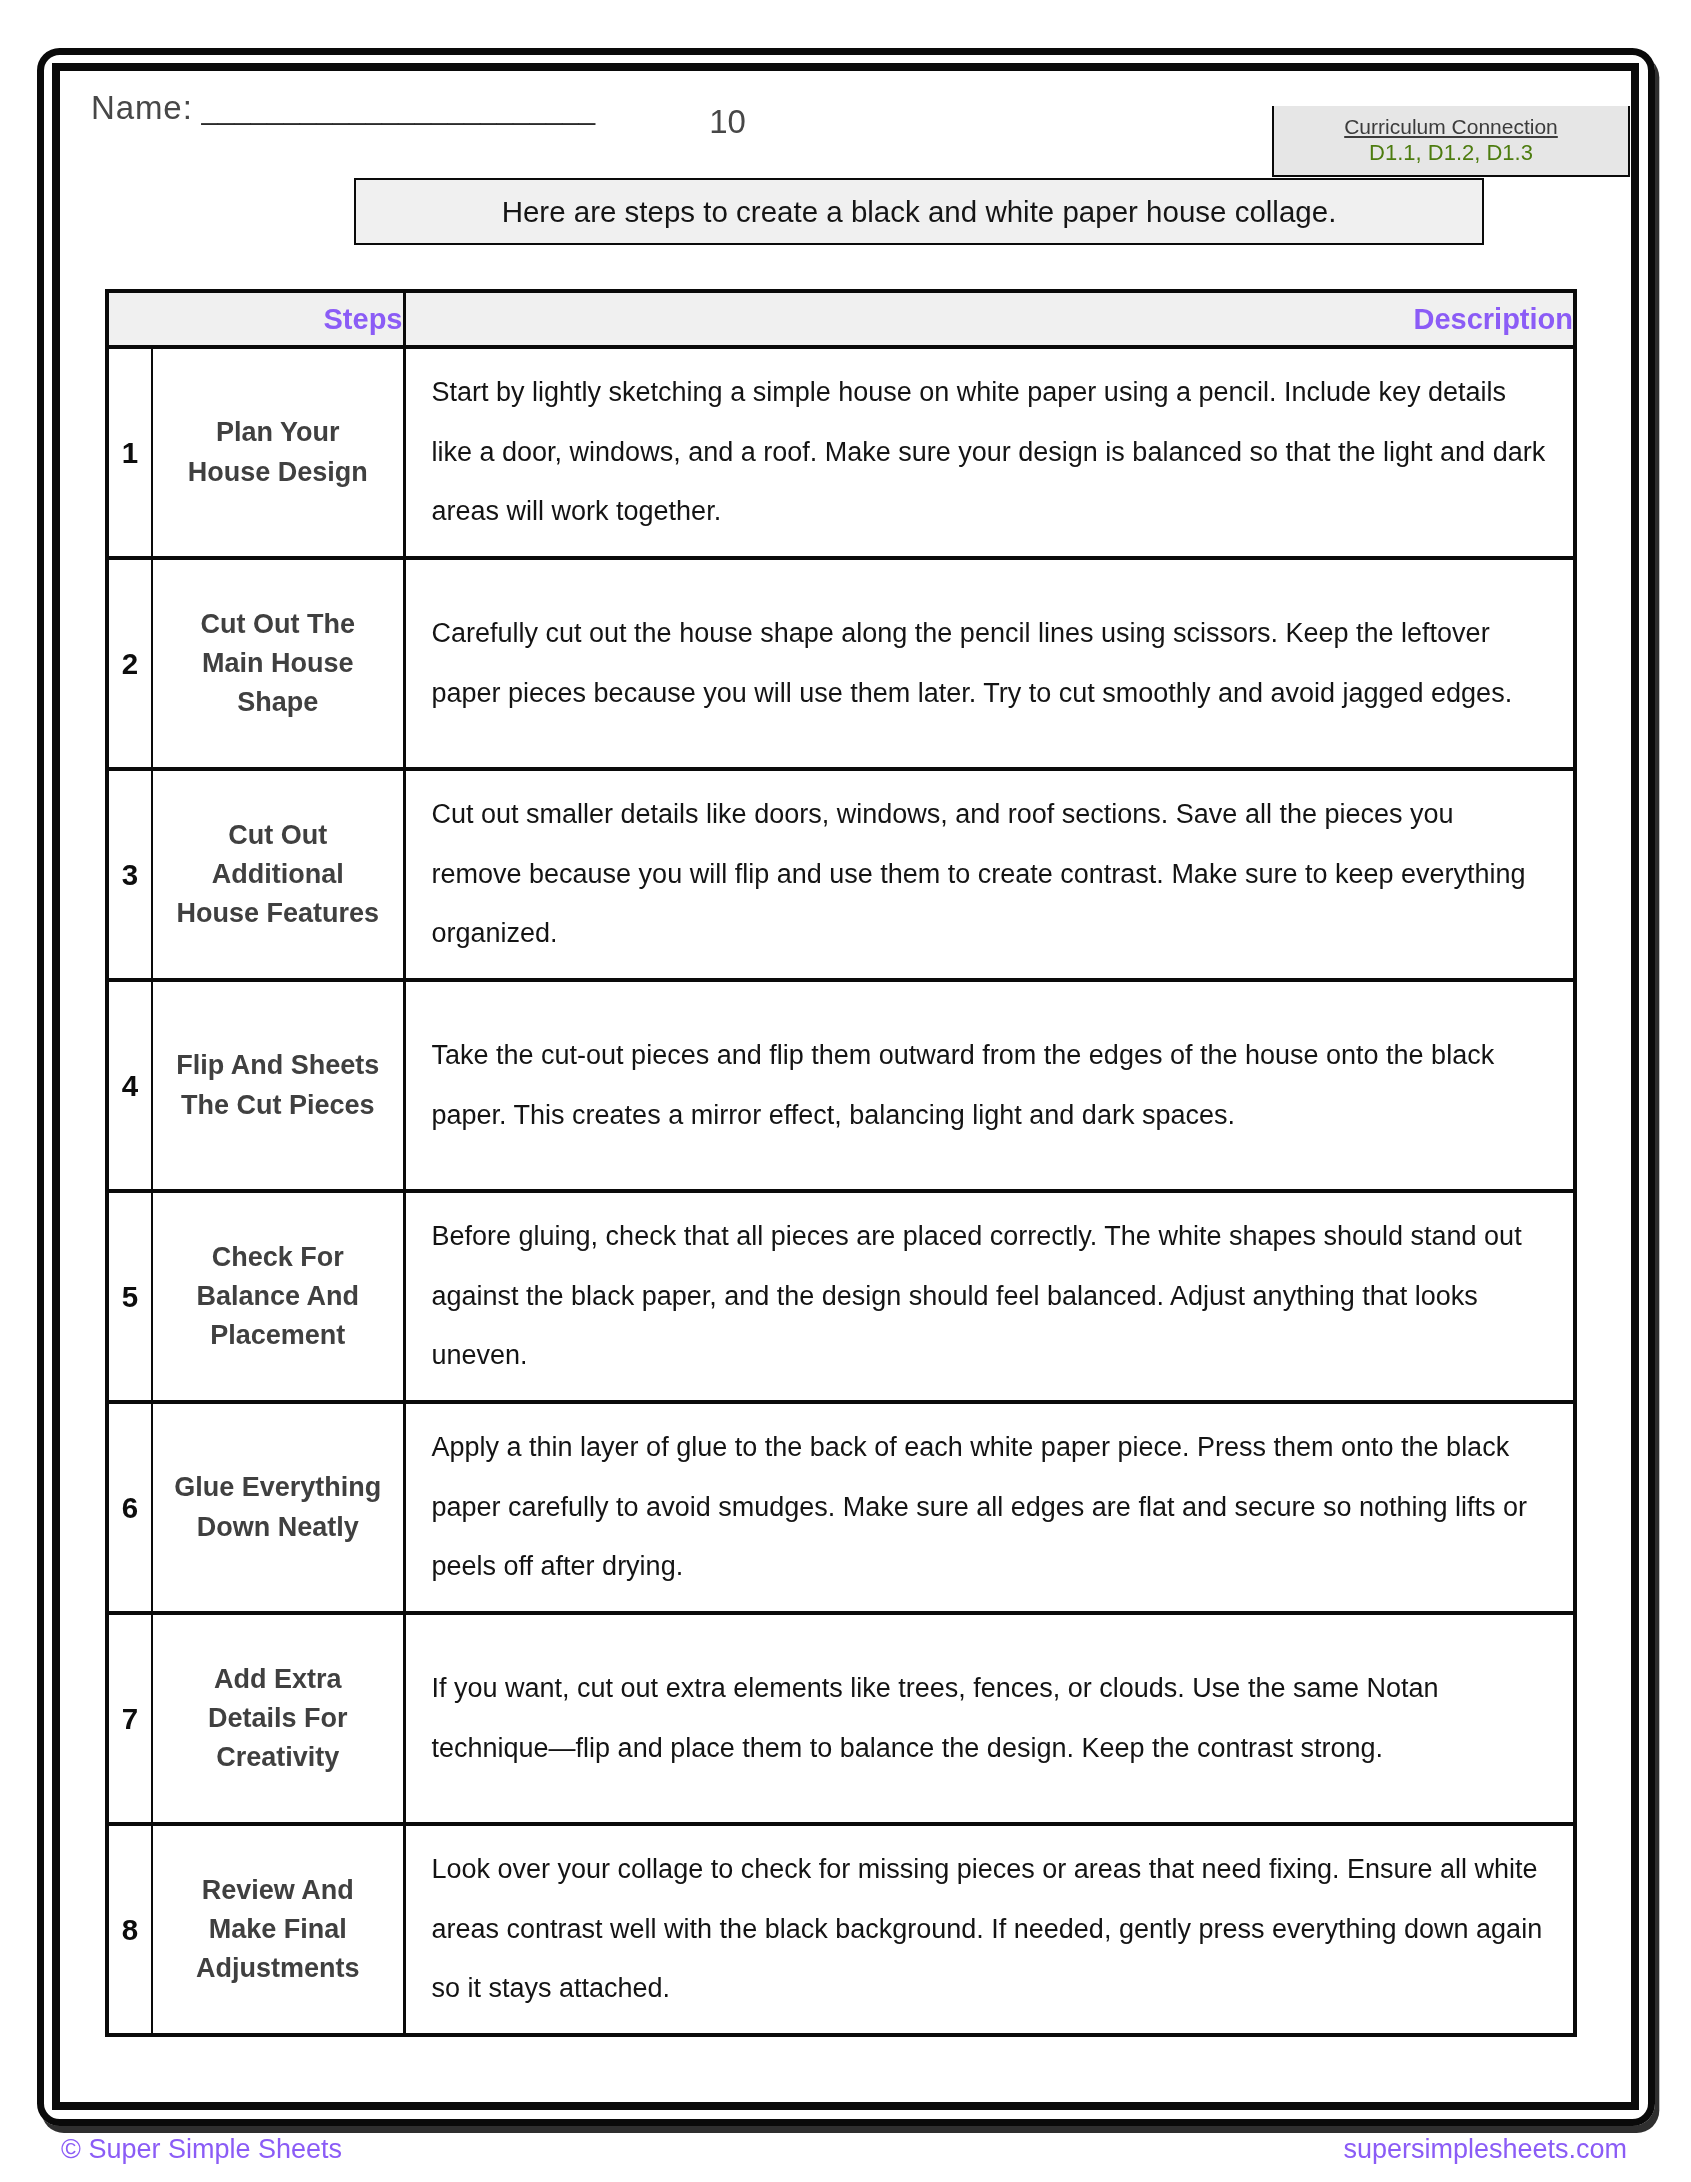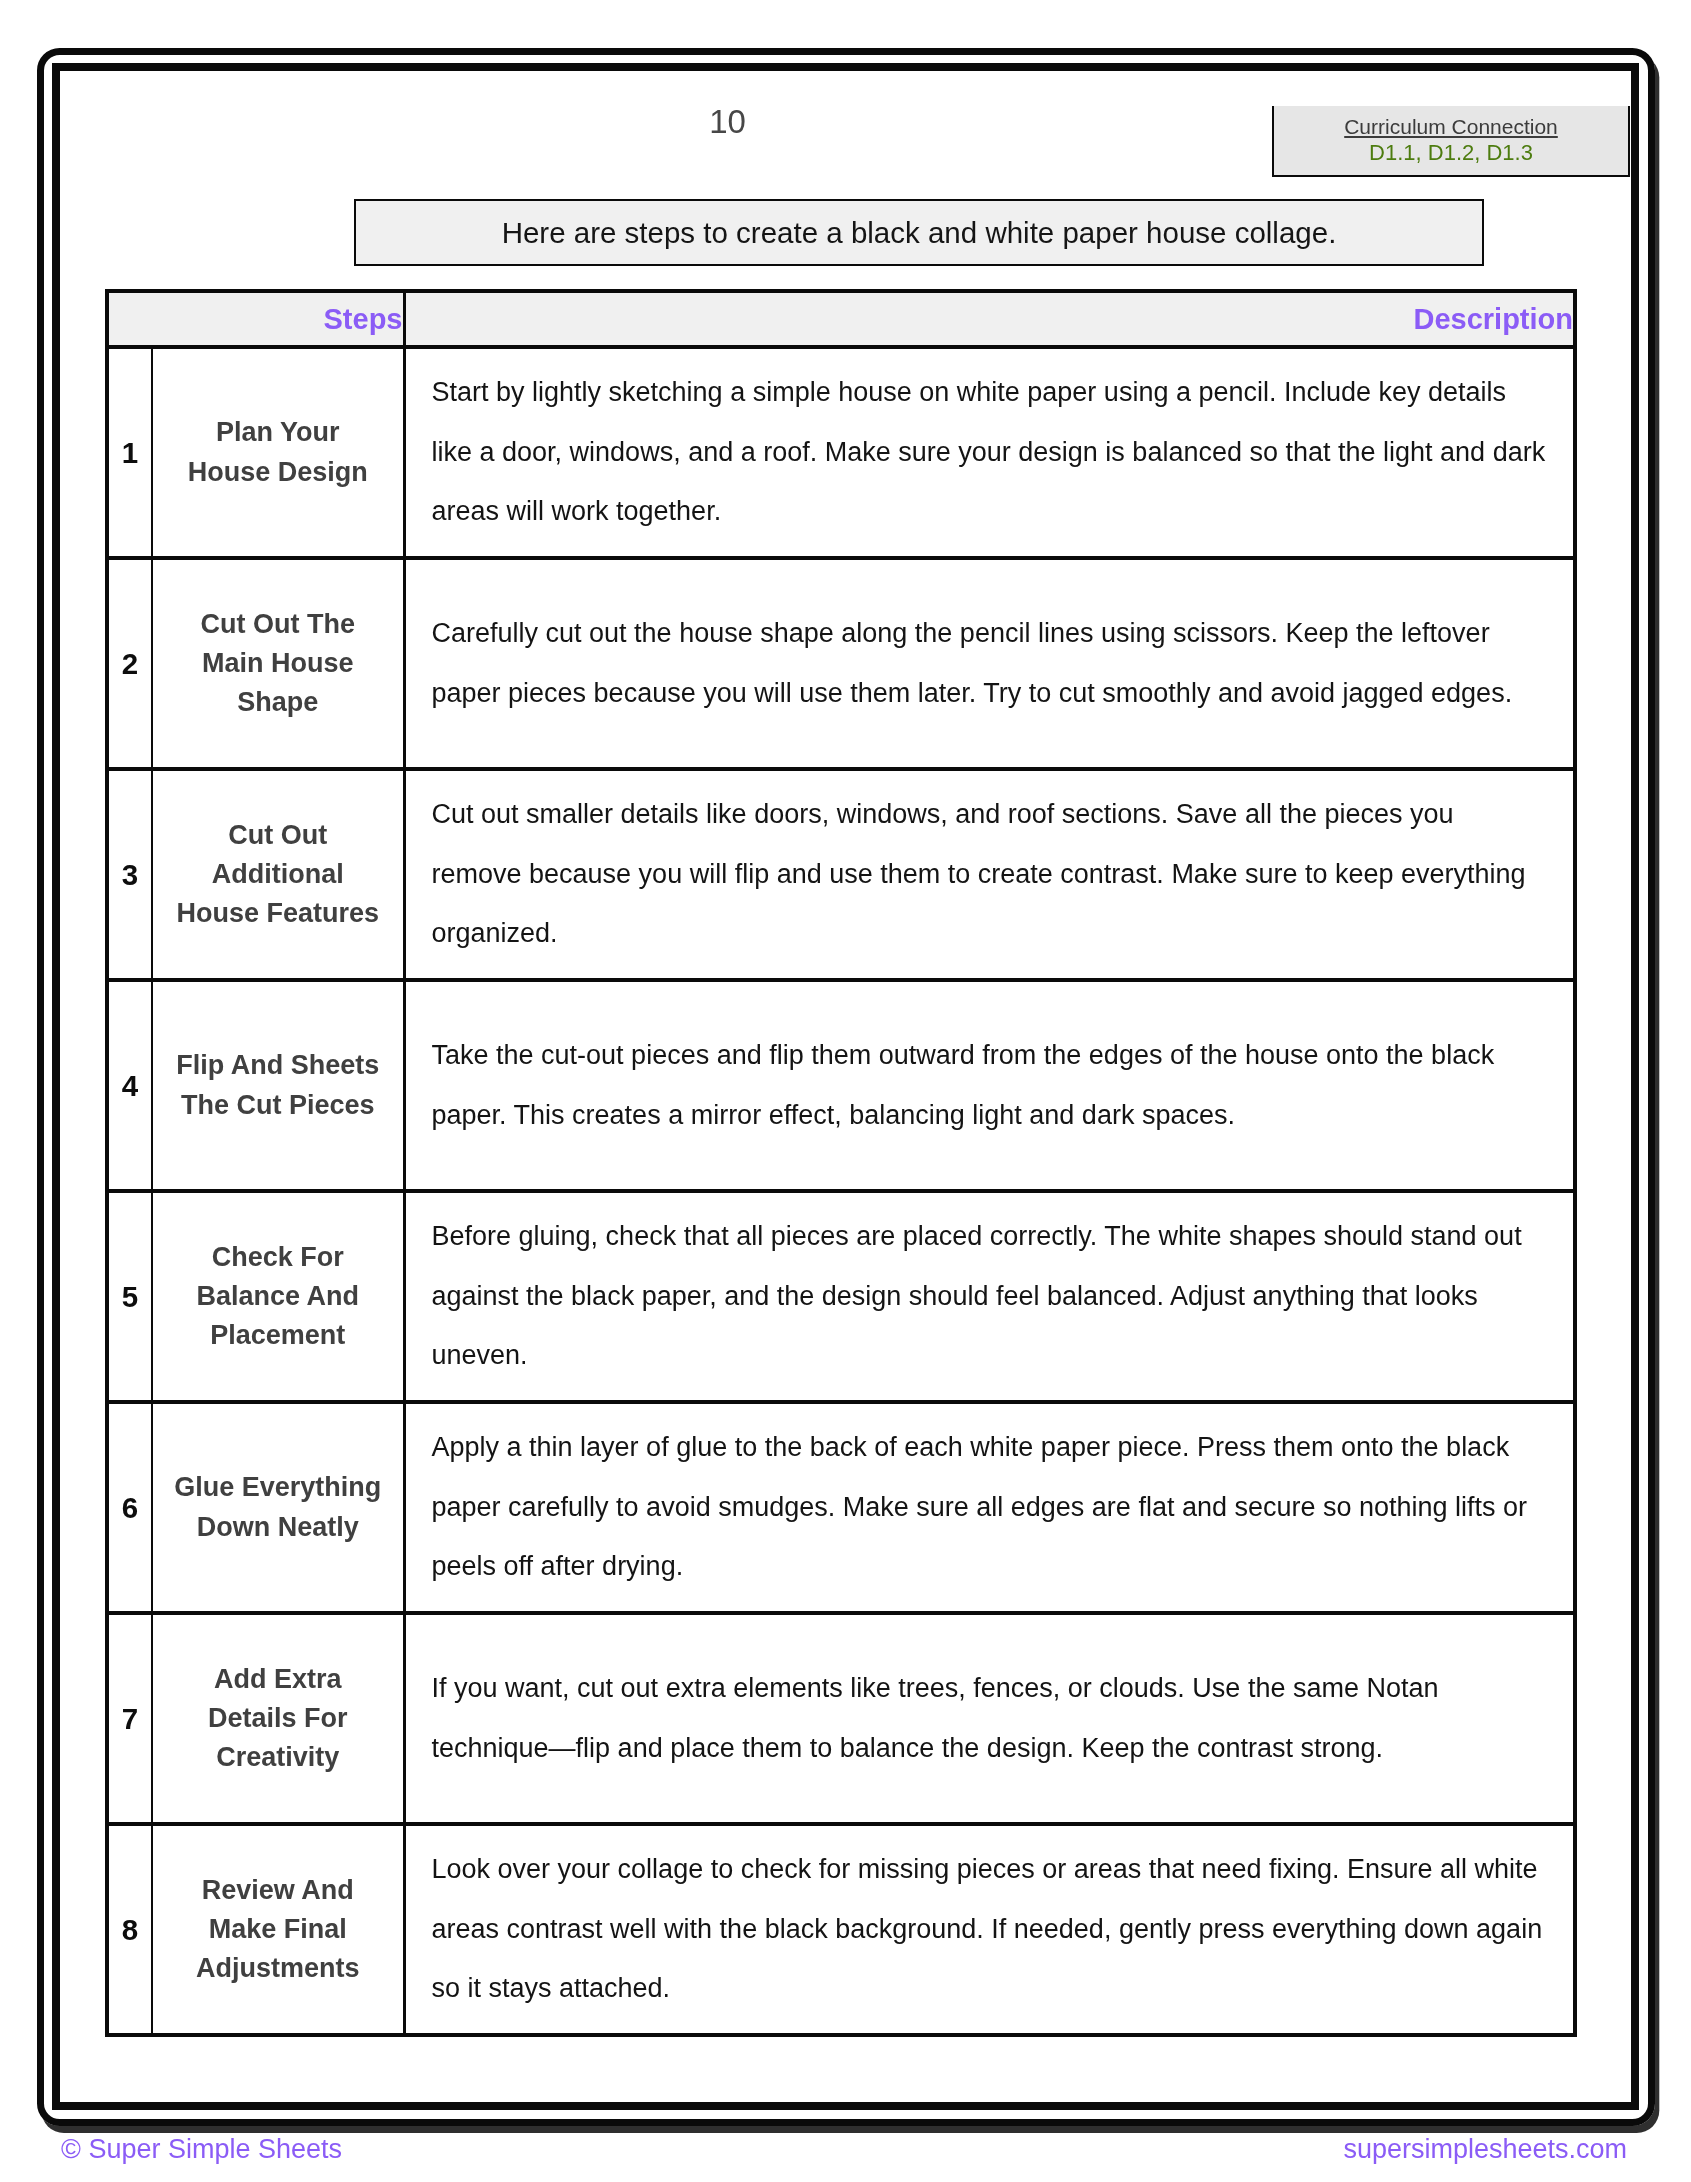--- a/index.html
+++ b/index.html
@@ -102,21 +102,20 @@
     position: absolute;
     left: 354px; top: 178px;
     width: 1130px; height: 67px;
     background: #f0f0f0;
     border: 2.6px solid #0a0a0a;
     display: flex;
     align-items: center;
     justify-content: center;
     font-size: 29.5px;
     color: #151515;
-    margin-top: 21px;
   }
 
   
   table.steps-table {
     position: absolute;
     left: 105px; top: 289px;
     width: 1472px;
     border-collapse: collapse;
     border: 4.3px solid #0a0a0a;
   }
@@ -175,20 +174,24 @@
   }
 </style>
 </head>
 <body>
 
 <div class="canvas">
 
   <div class="outer-frame"></div>
   <div class="inner-frame"></div>
 
+  <div class="name-group">
+    <span class="name-label">Name:</span>
+    <span class="name-line">________________________</span>
+  </div>
 
   <div class="page-number">10</div>
 
   <div class="curriculum-box">
     <span class="curriculum-title">Curriculum Connection</span>
     <span class="curriculum-codes">D1.1, D1.2, D1.3</span>
   </div>
 
   <div class="guide-text-box">Here are steps to create a black and white paper house collage.</div>
 

